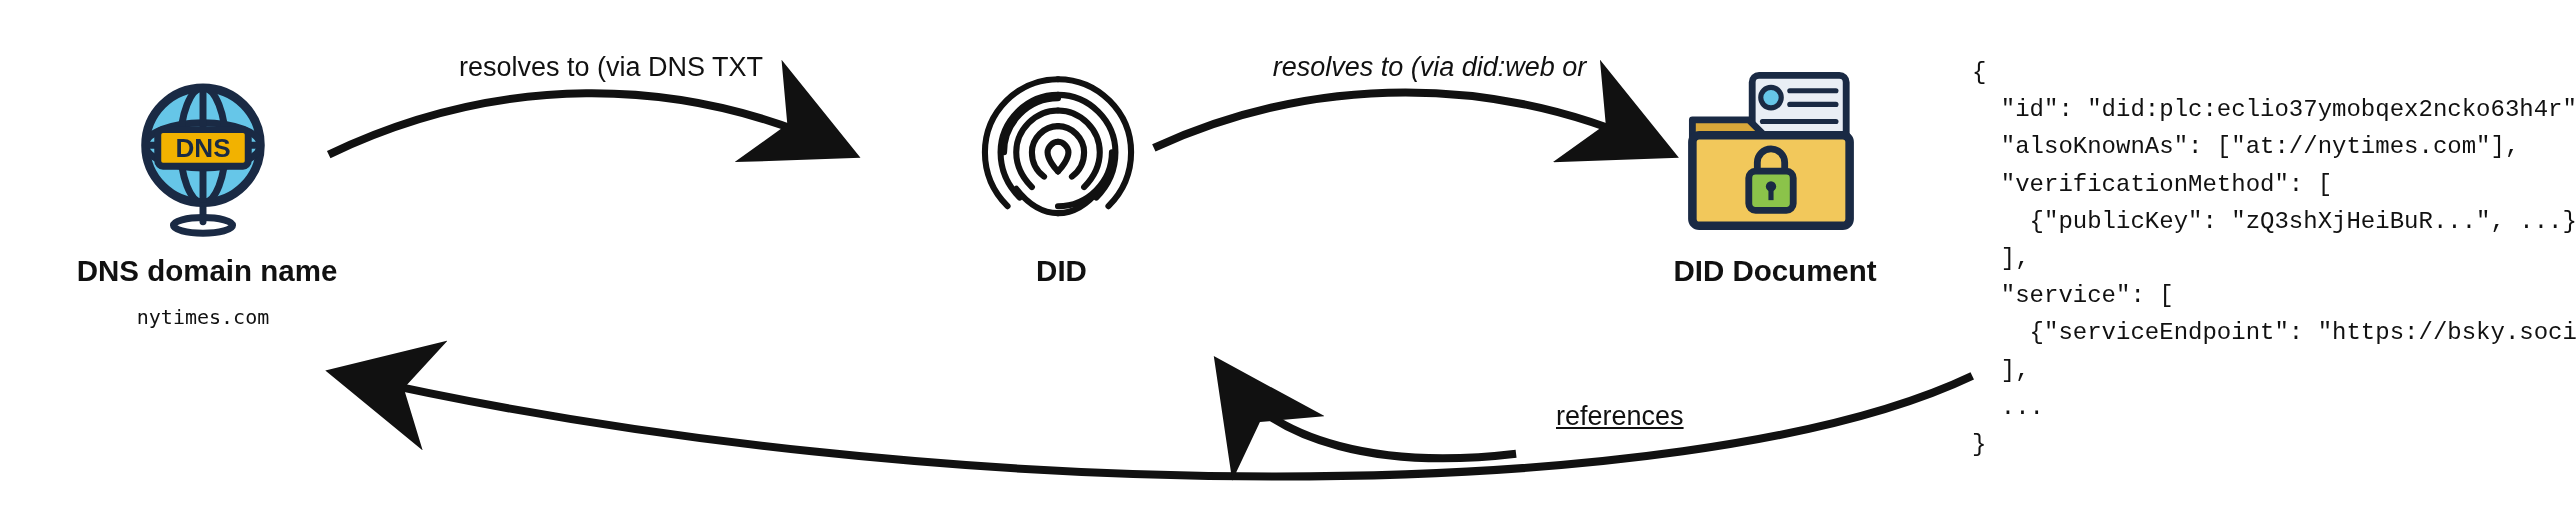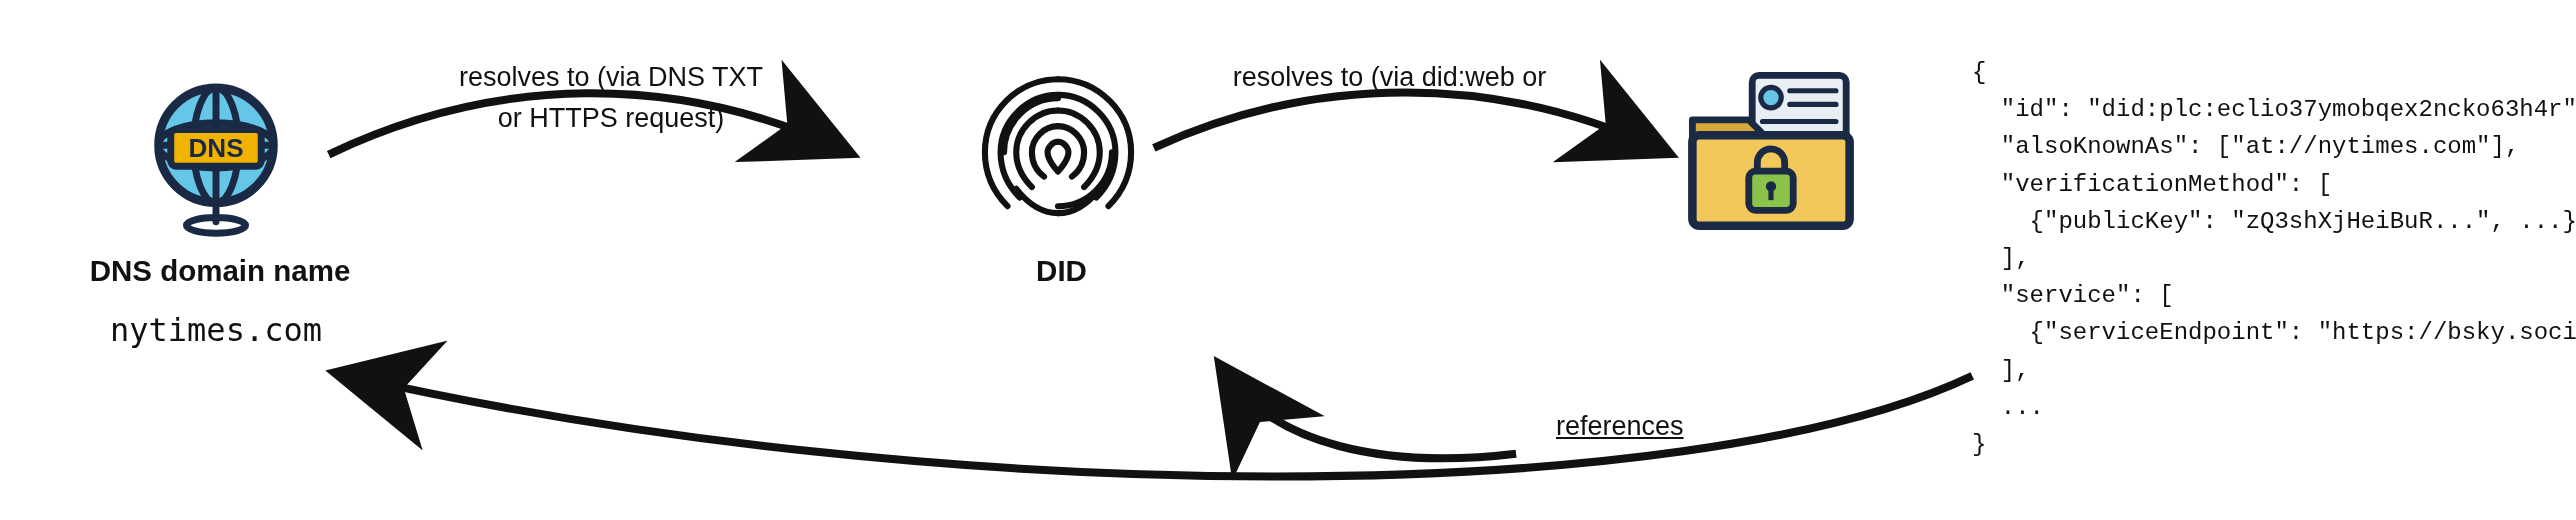--- a/index.html
+++ b/index.html
@@ -20,53 +20,52 @@
   .node-title {
     font-size: 29.5px;
     font-weight: 600;
     color: #111;
     margin-top: 13.4px;
     text-align: center;
     white-space: nowrap;
     margin-left: 8px;
   }
   .node-subtitle {
-    font-size: 32px;
+    font-size: 20px;
     color: #111;
-    margin-top: 23px;
+    margin-top: 17px;
     text-align: center;
     font-family: ui-monospace, "SFMono-Regular", Consolas, monospace;
   }
   .arrow-label {
     position: absolute;
     font-size: 27px;
     color: #111;
     text-align: center;
     line-height: 1.5;
-    margin-top: 10px;
   }
   .json-block {
     position: absolute;
     font-family: ui-monospace, "SFMono-Regular", Consolas, "Liberation Mono", monospace;
     font-size: 24px;
     color: #111;
     line-height: 1.55;
     white-space: pre;
   }
   svg.arrows {
     position: absolute;
     top: 0; left: 0;
     width: 2576px; height: 521px;
     pointer-events: none;
   }
 </style>
 </head>
 <body>
 
-<div class="node" style="left:82px; top:67px; width:268px;">
+<div class="node" style="left:69px; top:67px; width:268px;">
   <svg width="174" height="174" viewBox="0 0 200 200">
 
     <line x1="100" y1="155" x2="100" y2="178" stroke="#1a2a44" stroke-width="8" stroke-linecap="round"></line>
     <ellipse cx="100" cy="182" rx="34" ry="9" fill="none" stroke="#1a2a44" stroke-width="8"></ellipse>
 
     <circle cx="100" cy="90" r="66" fill="#66c6e8" stroke="#1a2a44" stroke-width="10"></circle>
     <ellipse cx="100" cy="90" rx="66" ry="26" fill="none" stroke="#1a2a44" stroke-width="8"></ellipse>
     <ellipse cx="100" cy="90" rx="26" ry="66" fill="none" stroke="#1a2a44" stroke-width="8"></ellipse>
     <line x1="34" y1="90" x2="166" y2="90" stroke="#1a2a44" stroke-width="8"></line>
     <line x1="100" y1="24" x2="100" y2="156" stroke="#1a2a44" stroke-width="8"></line>
@@ -111,20 +110,21 @@
 
     <path d="M18 60 h66 l18 18 h96 v12 h-180 z" fill="#d9a83a" stroke="#1a2a44" stroke-width="8" stroke-linejoin="round"></path>
 
     <rect x="18" y="78" width="184" height="106" rx="8" fill="#f2c85b" stroke="#1a2a44" stroke-width="10"></rect>
 
     <rect x="84" y="120" width="52" height="46" rx="8" fill="#8bc34a" stroke="#1a2a44" stroke-width="8"></rect>
     <path d="M94 120 v-10 a16 16 0 0 1 32 0 v10" fill="none" stroke="#1a2a44" stroke-width="8"></path>
     <circle cx="110" cy="138" r="6" fill="#1a2a44"></circle>
     <rect x="107" y="140" width="6" height="14" fill="#1a2a44"></rect>
   </svg>
+  <div class="node-title">DID Document</div>
 </div>
 
 <div class="json-block" style="left:1972px; top:54px;" id="json-block">{
   "id": "did:plc:eclio37ymobqex2ncko63h4r",
   "alsoKnownAs": ["at://nytimes.com"],
   "verificationMethod": [
     {"publicKey": "zQ3shXjHeiBuR...", ...}
   ],
   "service": [
     {"serviceEndpoint": "https://bsky.social", ...}
@@ -143,21 +143,20 @@
 
   <path d="M 1720 220 C 1960 110, 2230 110, 2470 220" fill="none" stroke="#111" stroke-width="12" marker-end="url(#arrowhead)"></path>
 
   <path d="M 2940 560 C 2520 760, 1400 760, 520 560" fill="none" stroke="#111" stroke-width="12" marker-end="url(#arrowhead)"></path>
 
   <path d="M 2260 676 C 2060 700, 1900 660, 1830 560" fill="none" stroke="#111" stroke-width="12" marker-end="url(#arrowhead)"></path>
 </svg>
 
 <div class="arrow-label" style="left:376px; top:47px; width:470px;">
   <span>resolves to (via DNS TXT</span><br>
-  <span>or HTTPS request)</span>
 </div>
-<div class="arrow-label" style="left:1148px; top:47px; width:483px;">
+<div class="arrow-label" style="left:1188px; top:47px; width:483px;font-style:italic;">
   <span>resolves to (via did:web or</span><br>
 </div>
 <div class="arrow-label" style="left:1556px; top:396px;text-decoration:underline;">
   <span>references</span>
 </div>
 
 
 </body></html>

